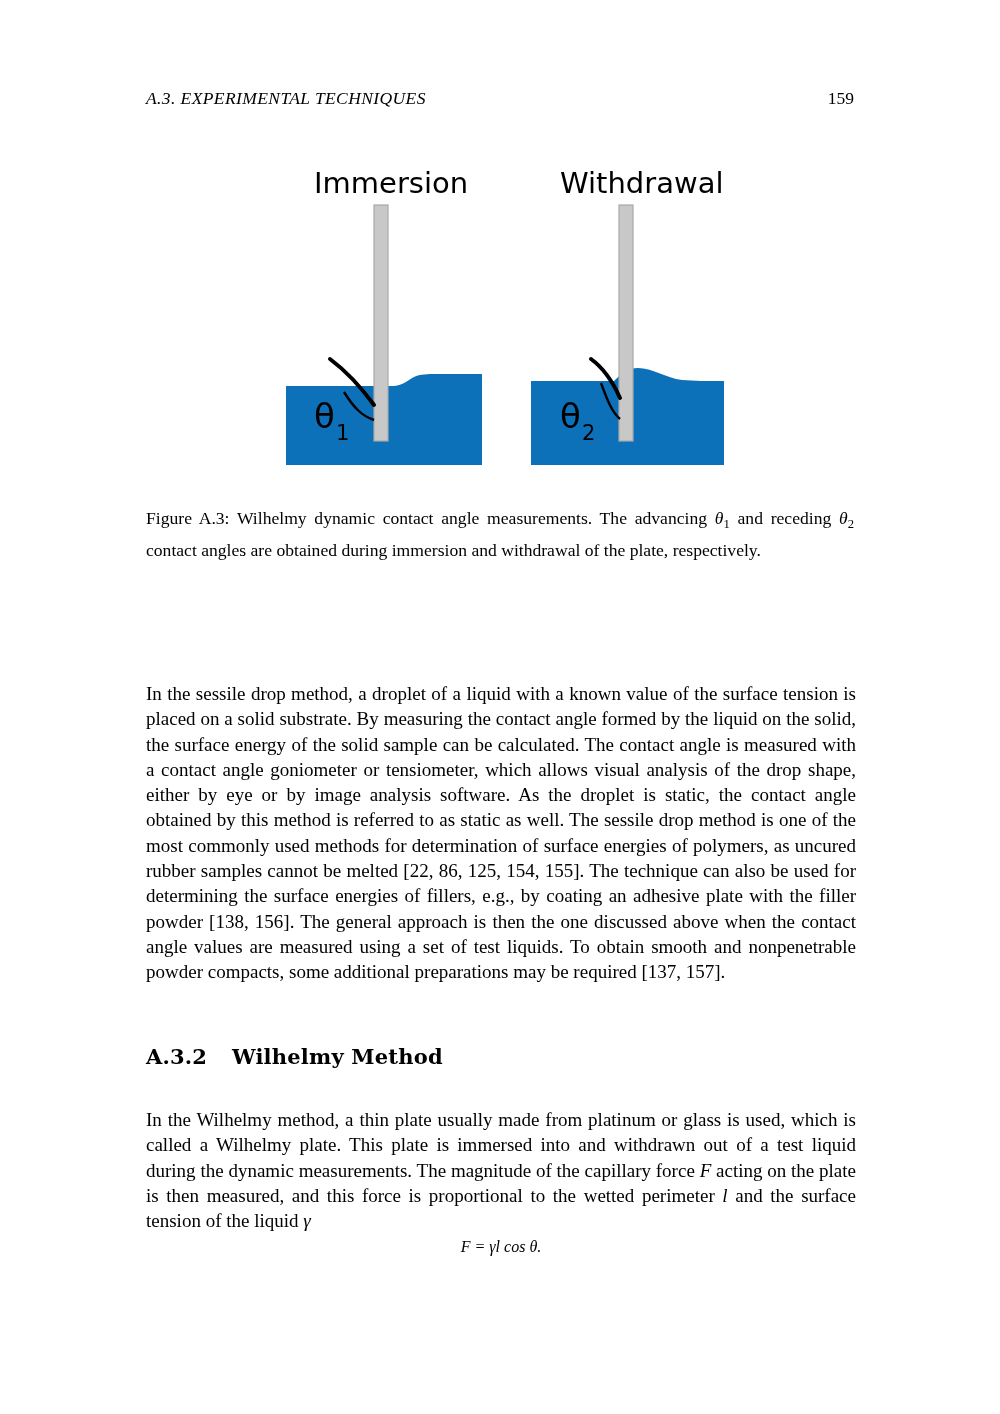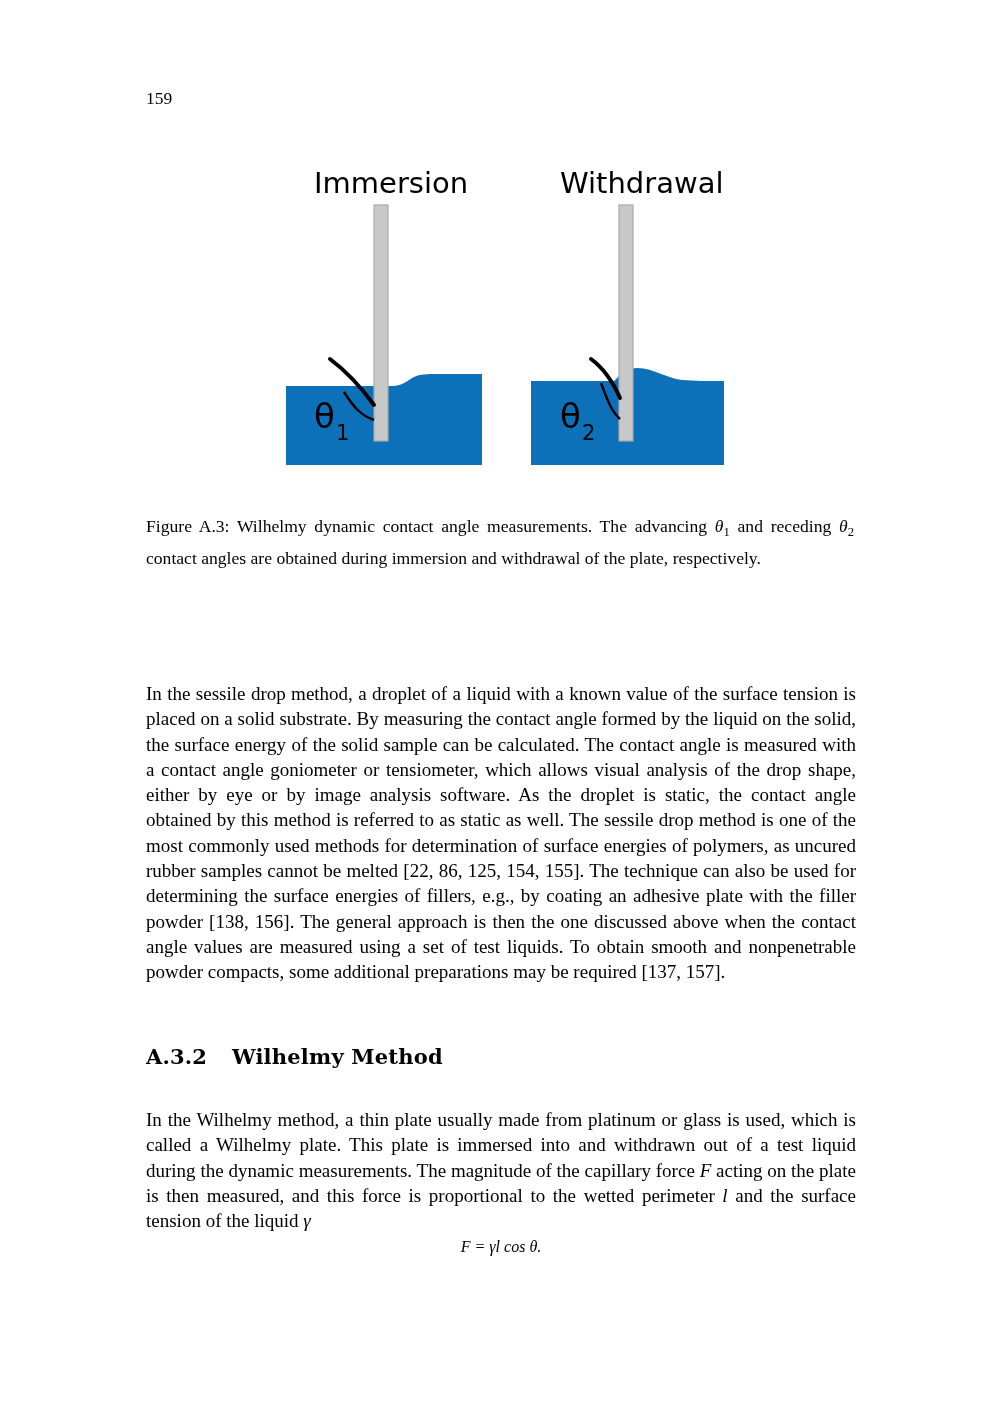--- a/index.html
+++ b/index.html
@@ -75,21 +75,20 @@
   }
   
   .caption {
     position: absolute;
     left: 146px;
     top: 505px;
     width: 708px;
     font-size: 17.6px;
     line-height: 26px;
     text-align: justify;
-    margin-top: 8px;
   }
   .caption i { font-style: italic; }
   sub { font-size: 0.72em; vertical-align: -0.28em; }
 
   
   h2.sec {
     position: absolute;
     left: 146px;
     width: 708px;
     margin: 0;
@@ -126,20 +125,21 @@
     font-style: italic;
     font-family: "Liberation Serif", serif;
   }
 </style>
 </head>
 <body>
 
 <div class="page">
 
   <div class="runhead">
+    <span class="title">A.3.  EXPERIMENTAL TECHNIQUES</span>
     <span class="pageno">159</span>
   </div>
 
   <div class="figure-block">
 
     <div class="fig-labels">
       <span class="fig-label immersion">Immersion</span>
       <span class="fig-label withdrawal">Withdrawal</span>
     </div>
 

